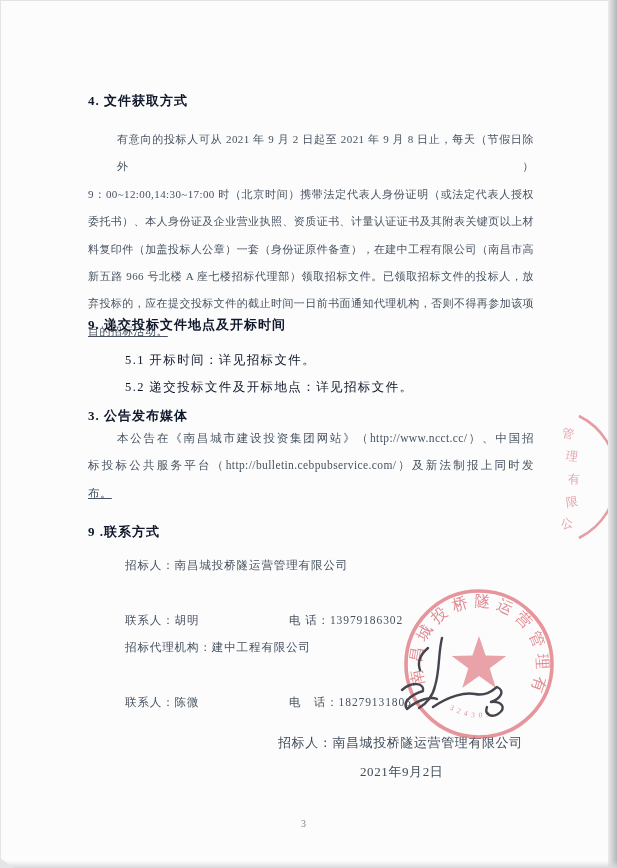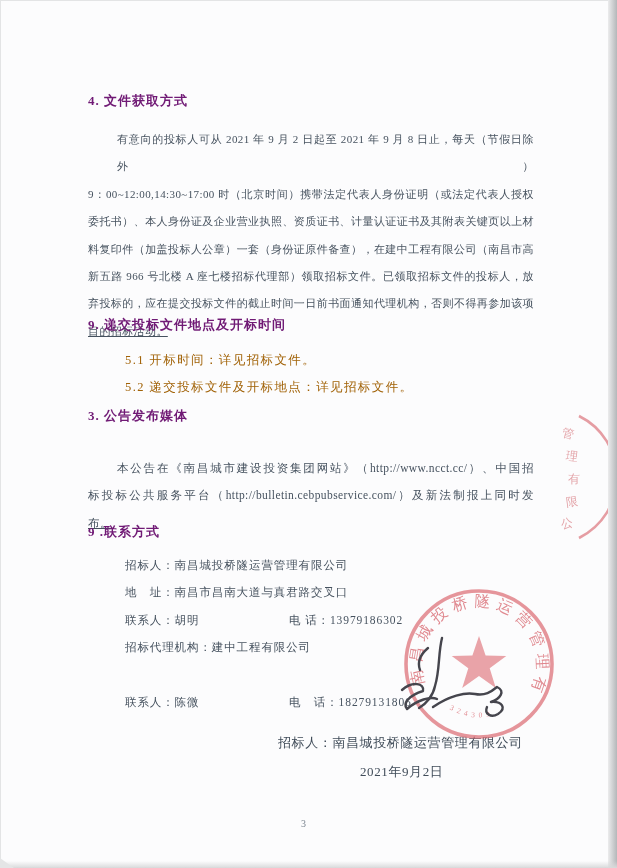--- a/index.html
+++ b/index.html
@@ -10,28 +10,28 @@
     color:#46525f;
     box-shadow:inset 0 0 0 1px #e3e4e5;
   }
   .edge-right{position:absolute;top:0;right:0;width:9px;height:100%;
     background:linear-gradient(90deg,#ececed,#b4b7b9);}
   .edge-bottom{position:absolute;left:0;bottom:0;width:100%;height:7px;
     background:linear-gradient(180deg,rgba(240,240,241,0),#d9dadb);}
   .corner-fold{position:absolute;left:0;bottom:0;width:0;height:0;
     border-left:14px solid #e4e5e6;border-top:10px solid transparent;}
   .heading{position:absolute;left:88px;font-size:13px;font-weight:bold;
-    color:#701a75;letter-spacing:1px;white-space:nowrap;}
+    color:#0f172a;letter-spacing:1px;white-space:nowrap;}
   .para{position:absolute;left:88px;width:446px;font-size:11px;
     line-height:27.4px;letter-spacing:0.4px;}
   .para .bline{text-align:justify;text-align-last:justify;white-space:normal;}
   .para .bline.indent{padding-left:29px;}
   .para .bline.lastline{text-align-last:left;text-decoration:underline;}
   .subitem{position:absolute;left:125px;font-size:12.5px;letter-spacing:1.4px;
-    color:#a16207;white-space:nowrap;}
+    color:#0f172a;white-space:nowrap;}
   .contact-row{position:absolute;left:125px;font-size:11.5px;letter-spacing:0.9px;
     white-space:nowrap;}
   .contact-row .phone{position:absolute;left:156px;top:0;white-space:nowrap;margin-left:8px;}
   .signoff{position:absolute;font-size:13px;letter-spacing:0.6px;color:#404c59;white-space:nowrap;}
   .pagenum{position:absolute;left:301px;top:818px;font-size:10px;color:#78828d;}
   .seal{position:absolute;left:393px;top:578px;width:172px;height:172px;
     opacity:0.88;filter:blur(0.3px);pointer-events:none;}
   .edge-seal{position:absolute;left:540px;top:405px;width:77px;height:145px;
     opacity:0.8;filter:blur(0.5px);pointer-events:none;}
   .edge-seal text{font-family:"Liberation Serif","DejaVu Serif",serif;}
@@ -52,30 +52,29 @@
     <div class="bline">新五路 966 号北楼 A 座七楼招标代理部）领取招标文件。已领取招标文件的投标人，放</div>
     <div class="bline">弃投标的，应在提交投标文件的截止时间一日前书面通知代理机构，否则不得再参加该项</div>
     <div class="bline lastline">目的招标活动。</div>
   </div>
 
   <div class="heading" style="top:316px">9. 递交投标文件地点及开标时间</div>
   <div class="subitem" style="top:352px">5.1 开标时间：详见招标文件。</div>
   <div class="subitem" style="top:379px">5.2 递交投标文件及开标地点：详见招标文件。</div>
 
   <div class="heading" style="top:407px">3. 公告发布媒体</div>
-  <div class="para" style="top:455px">
+  <div class="para" style="top:425px">
     <div class="bline indent" style="font-size:11.5px">本公告在《南昌城市建设投资集团网站》（http://www.ncct.cc/）、中国招</div>
     <div class="bline" style="font-size:11.5px">标投标公共服务平台（http://bulletin.cebpubservice.com/）及新法制报上同时发</div>
     <div class="bline lastline" style="font-size:11.5px">布。</div>
   </div>
 
   <div class="heading" style="top:523px">9 .联系方式</div>
 
   <div class="contact-row" style="top:558px">招标人：南昌城投桥隧运营管理有限公司</div>
-  <div class="contact-row" style="top:585px">地　址：南昌市昌南大道与真君路交叉口</div>
   <div class="contact-row" style="top:613px">
     <span>联系人：胡明</span>
     <span class="phone">电 话：13979186302</span>
   </div>
   <div class="contact-row" style="top:640px">招标代理机构：建中工程有限公司</div>
   <div class="contact-row" style="top:695px">
     <span>联系人：陈微</span>
     <span class="phone">电　话：18279131806</span>
   </div>
 

